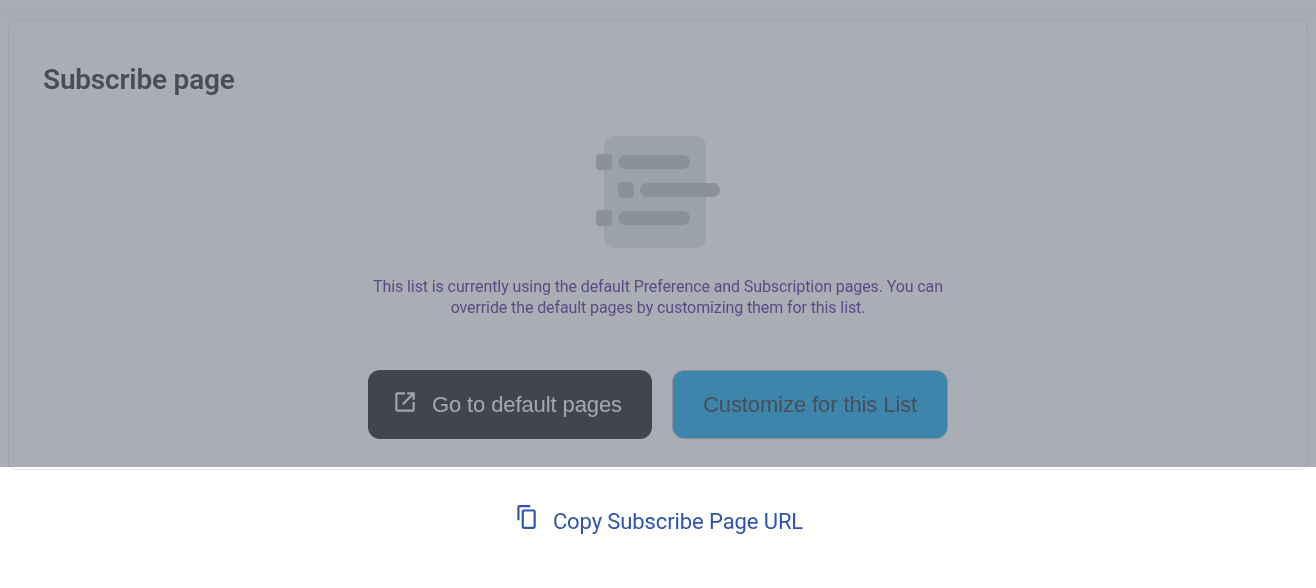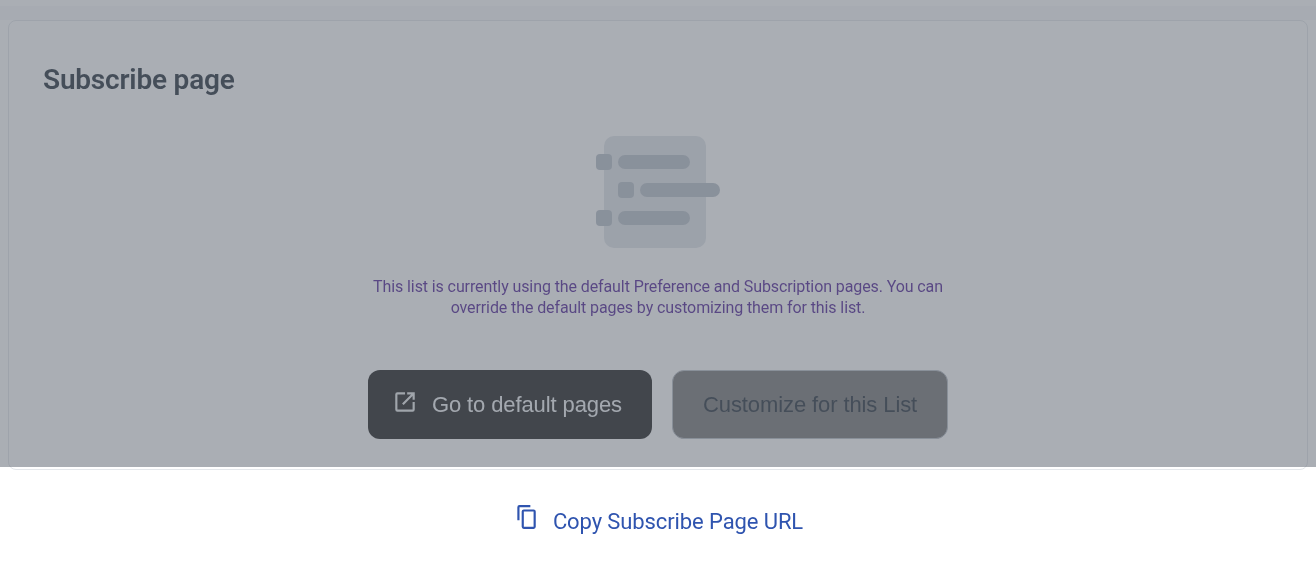--- a/index.html
+++ b/index.html
@@ -116,21 +116,21 @@
       color: #f0f2f4;
       border: none;
       padding: 0 30px 0 24px;
     }
     .btn-primary svg {
       width: 26px;
       height: 26px;
       fill: #e8eaec;
     }
     .btn-secondary {
-      background: #737373;
+      background: #0ea5e9;
       color: #1f2a37;
       border: 1.5px solid #b6bcc4;
       padding: 0 30px;
     }
     .copy-link-row {
       display: flex;
       justify-content: center;
       align-items: flex-end;
       gap: 14px;
       padding-top: 34px;

